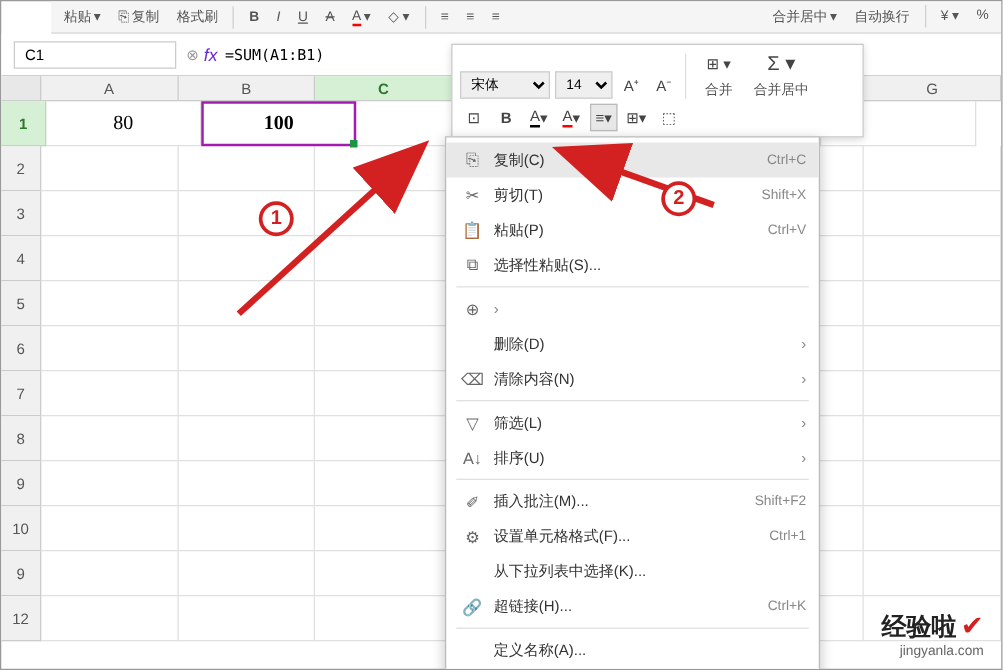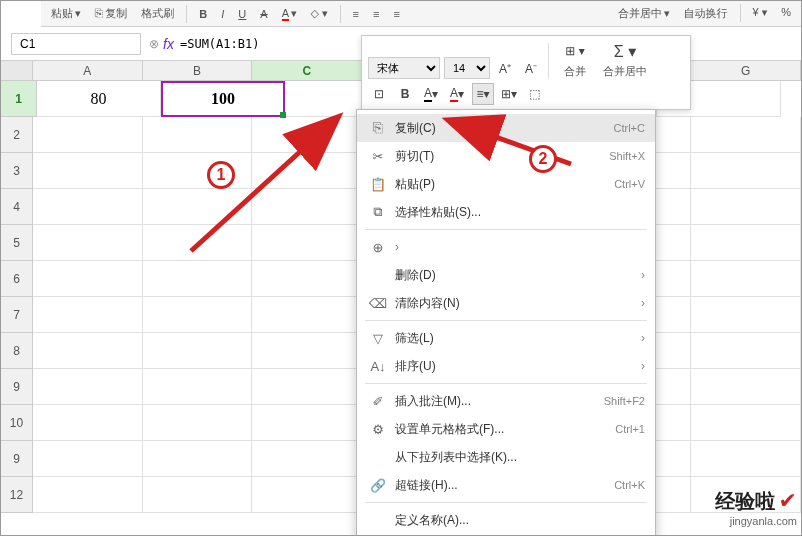--- a/index.html
+++ b/index.html
@@ -51,21 +51,21 @@
 .menu-label { flex: 1; padding-left: 6px; }
 .menu-shortcut { color: #888; font-size: 11px; text-align: right; }
 .menu-arrow { color: #888; padding-left: 6px; }
 .menu-sep { height: 1px; background: #e0e0e0; margin: 3px 8px; }
 
 
 .circle-badge { position: absolute; width: 28px; height: 28px; border: 3px solid #d32020; border-radius: 50%; background: #fff; color: #d32020; font-weight: bold; font-size: 16px; display: flex; align-items: center; justify-content: center; z-index: 30; }
 .arrow-svg { position: absolute; z-index: 25; pointer-events: none; }
 
 
-.watermark { position: absolute; right: 4px; bottom: 8px; text-align: right; z-index: 40; font-family: Arial, sans-serif; }
+.watermark { position: absolute; right: 14px; bottom: 8px; text-align: right; z-index: 40; font-family: Arial, sans-serif; }
 .wm-cn { font-size: 20px; font-weight: bold; color: #222; }
 .wm-check { color: #d32020; font-size: 22px; }
 .wm-en { font-size: 11px; color: #666; }
 </style>
 </head>
 <body>
 
 <div class="ribbon">
   <div class="rib-item"><span>粘贴</span> ▾</div>
   <div class="rib-item">⎘ <span>复制</span></div>

